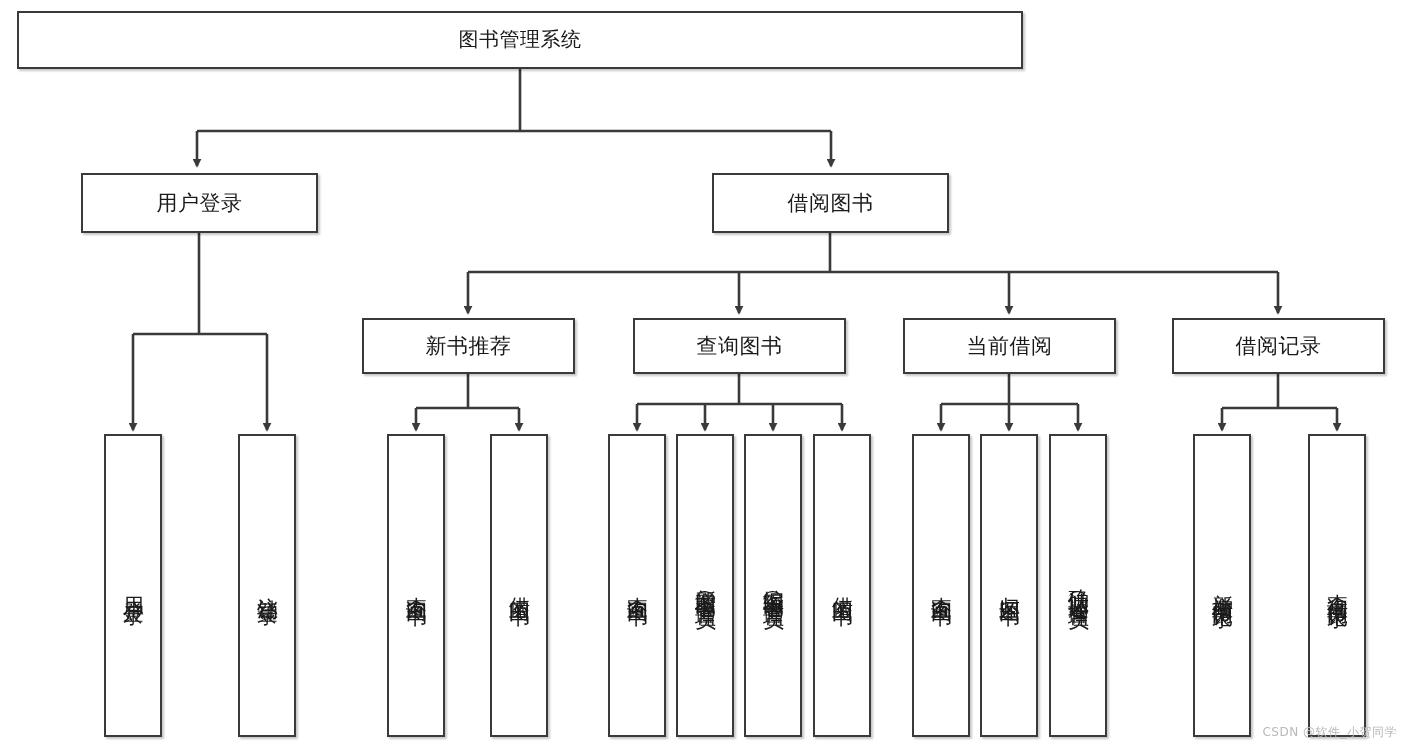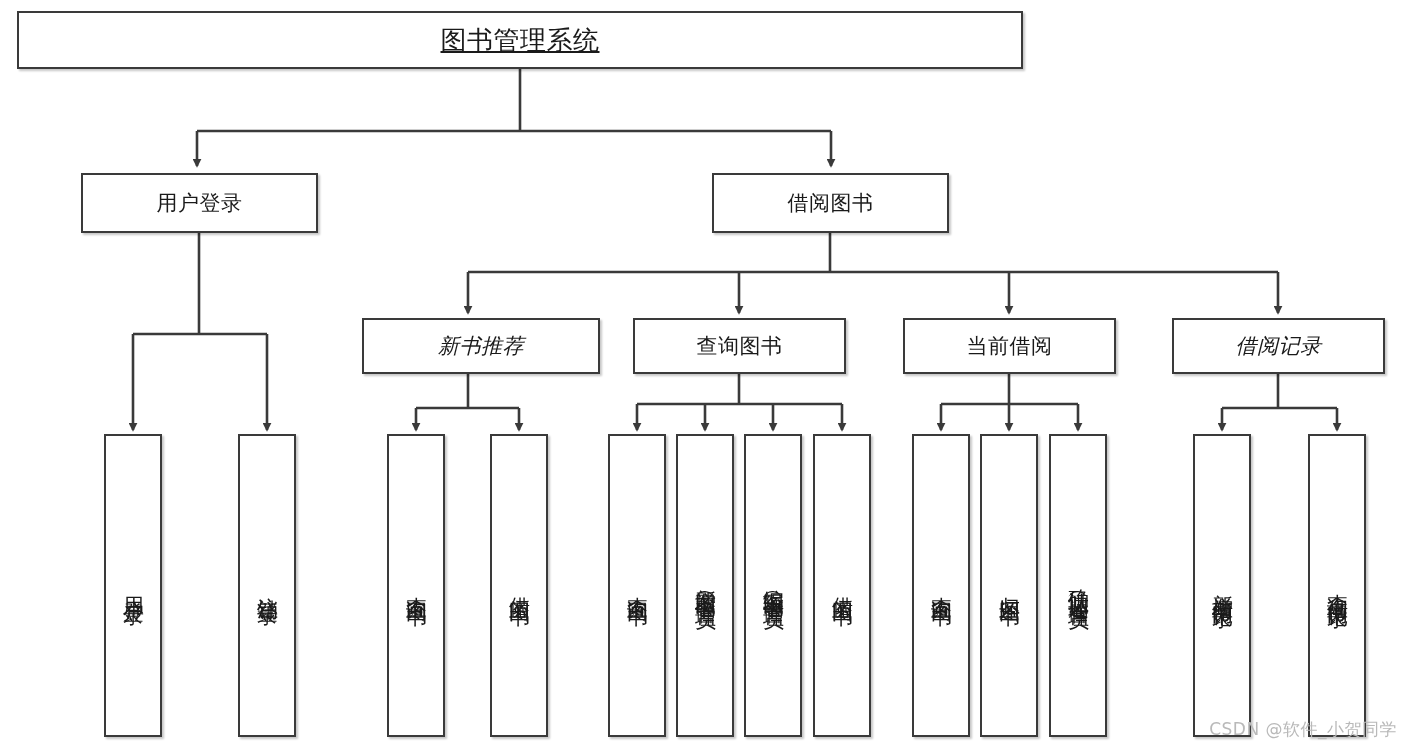--- a/index.html
+++ b/index.html
@@ -43,41 +43,40 @@
     text-align: center;
     line-height: 1.16;
     letter-spacing: 0.5px;
     white-space: nowrap;
   }
   
   .node.h .node-label {
     font-size: 21px;
   }
   .node.root .node-label {
-    font-size: 26px;
-    text-decoration: underline;
+    font-size: 20px;
   }
   
   .node.v {
     align-items: center;
     justify-content: center;
   }
   .node.v .node-label {
     writing-mode: vertical-rl;
     text-orientation: upright;
     font-size: 21px;
     letter-spacing: 3px;
     line-height: 1.1;
     max-height: 260px;
   }
   #watermark {
     position: absolute;
     right: 8px;
     bottom: 6px;
-    font-size: 17px;
+    font-size: 12px;
     color: #b9b9b9;
     letter-spacing: 0.5px;
     z-index: 5;
     white-space: nowrap;
   }
 </style>
 </head>
 <body>
 
 <div id="diagram-root">
@@ -137,33 +136,33 @@
   </div>
 
   <div class="node h" style="left:81px; top:173px; width:237px; height:60px;">
     <span class="node-label">用户登录</span>
   </div>
 
   <div class="node h" style="left:712px; top:173px; width:237px; height:60px;">
     <span class="node-label">借阅图书</span>
   </div>
 
-  <div class="node h" style="left:362px; top:318px; width:238px; height:56px;font-style:italic;">
+  <div class="node h" style="left:362px; top:318px; width:213px; height:56px;">
     <span class="node-label">新书推荐</span>
   </div>
 
   <div class="node h" style="left:633px; top:318px; width:213px; height:56px;">
     <span class="node-label">查询图书</span>
   </div>
 
   <div class="node h" style="left:903px; top:318px; width:213px; height:56px;">
     <span class="node-label">当前借阅</span>
   </div>
 
-  <div class="node h" style="left:1172px; top:318px; width:213px; height:56px;font-style:italic;">
+  <div class="node h" style="left:1172px; top:318px; width:213px; height:56px;">
     <span class="node-label">借阅记录</span>
   </div>
 
   <div class="node v" style="left:104px; top:434px; width:58px; height:303px;">
     <span class="node-label">用户登录</span>
   </div>
 
   <div class="node v" style="left:238px; top:434px; width:58px; height:303px;">
     <span class="node-label">注销登录</span>
   </div>

